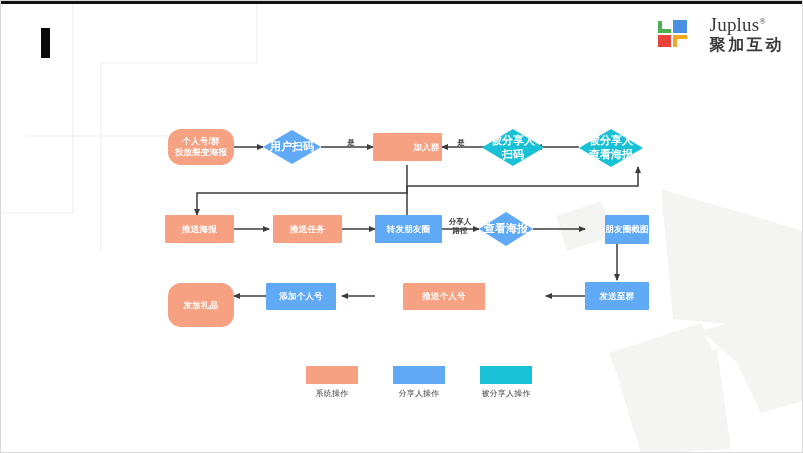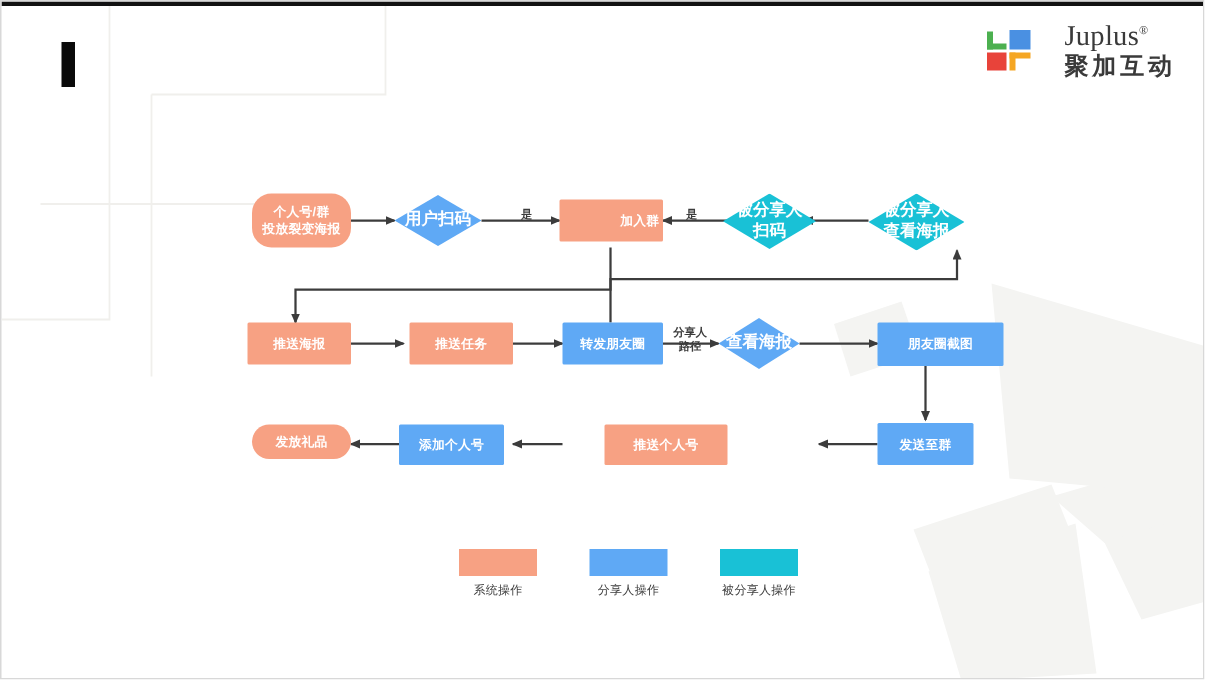--- a/index.html
+++ b/index.html
@@ -176,26 +176,26 @@
 
   <div class="node rect c-salmon" style="left:164px;top:214px;width:69px;height:28px;">推送海报</div>
   <div class="node rect c-salmon" style="left:272px;top:214px;width:69px;height:28px;">推送任务</div>
   <div class="node rect c-blue" style="left:374px;top:214px;width:67px;height:28px;">转发朋友圈</div>
 
   <div class="diamond-wrap" style="left:478px;top:211px;width:54px;height:34px;">
     <div class="diamond-shape c-blue"></div>
     <div class="diamond-label">查看海报</div>
   </div>
 
-  <div class="node rect c-blue" style="left:584px;top:214px;width:84px;height:29px;">朋友圈截图</div>
+  <div class="node rect c-blue" style="left:604px;top:214px;width:44px;height:29px;">朋友圈截图</div>
 
   <div class="edge-label" style="left: 443px; top: 216px; width: 32px; white-space: pre-line;">分享人
 路径</div>
 
-  <div class="node round c-salmon" style="left:167px;top:282px;width:66px;height:23px;">发放礼品</div>
+  <div class="node round c-salmon" style="left:167px;top:282px;width:66px;height:44px;">发放礼品</div>
   <div class="node rect c-blue" style="left:265px;top:282px;width:70px;height:27px;">添加个人号</div>
   <div class="node rect c-salmon" style="left:371px;top:282px;width:82px;height:27px;margin-left:31px;">推送个人号</div>
 
 
   <div class="node rect c-blue" style="left:584px;top:281px;width:64px;height:28px;">发送至群</div>
 
   <div id="legend">
     <div class="legend-item">
       <div class="legend-swatch c-salmon"></div>
       <div class="legend-label">系统操作</div>

